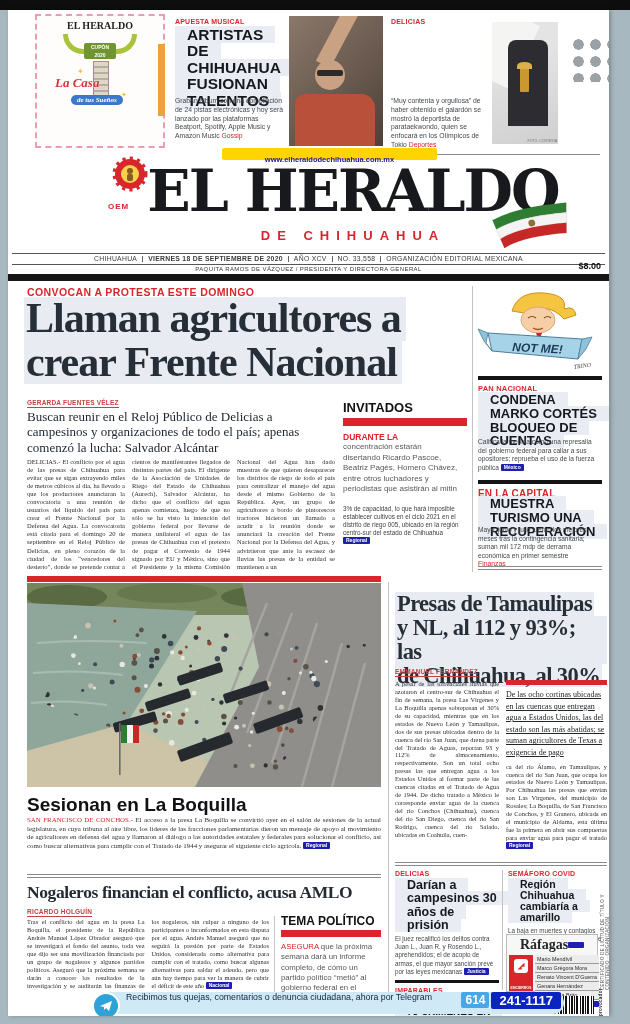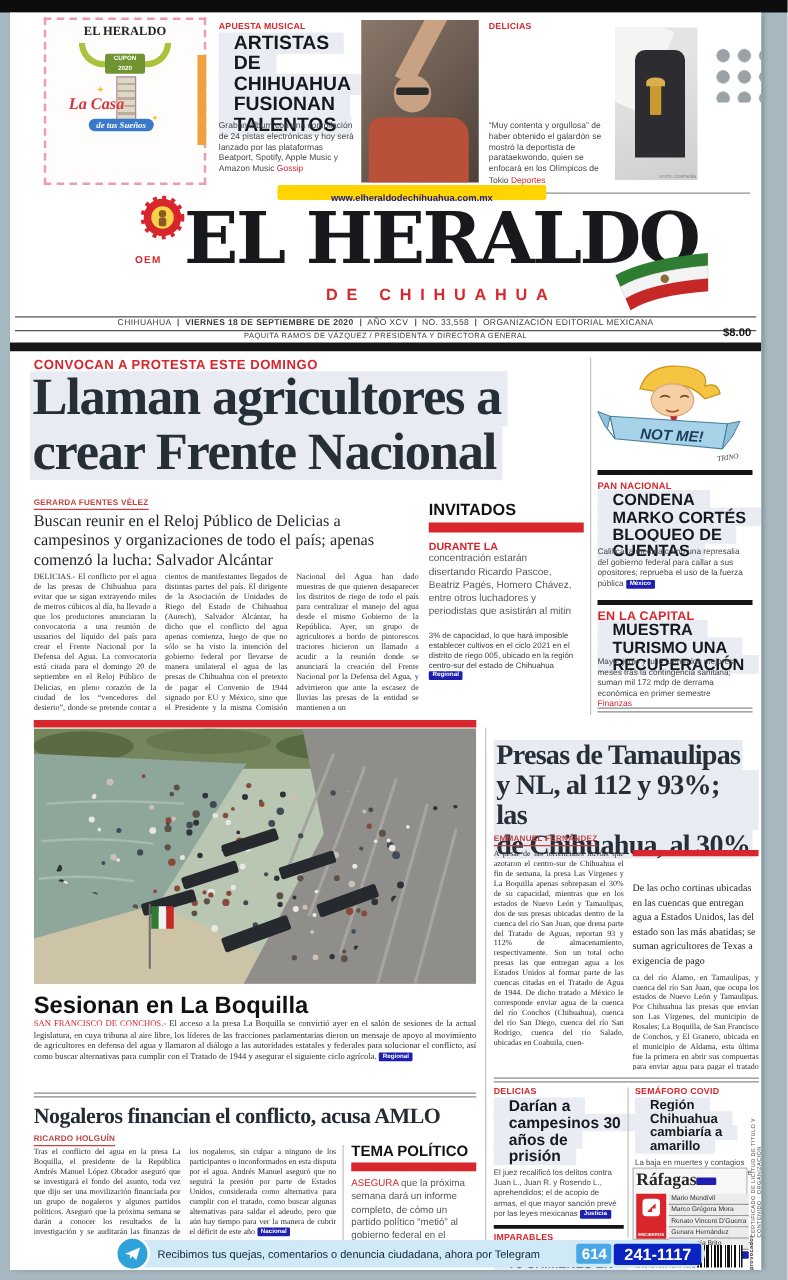--- a/index.html
+++ b/index.html
@@ -389,21 +389,21 @@
   <div class="abs vline" style="left:380px;top:572px;height:430px"></div>
   <div class="abs serif" style="left:387px;top:582px;width:212px;font-weight:700;font-size:22.5px;line-height:1.06;letter-spacing:-.6px;color:#262e38">
     <span class="hl" style="padding:0 2px">Presas de Tamaulipas</span><br>
     <span class="hl" style="padding:0 2px">y NL, al 112 y 93%; las</span><br>
     <span class="hl" style="padding:0 2px">de Chihuahua, al 30%</span>
   </div>
   <div class="abs byline" style="left:387px;top:658px">EMMANUEL FERNÁNDEZ</div>
   <div class="abs body-news" style="left:387px;top:670px;width:104px;height:176px;font-size:6.4px;overflow:hidden">A pesar de las torrenciales lluvias que azotaron el centro-sur de Chihuahua el fin de semana, la presa Las Vírgenes y La Boquilla apenas sobrepasan el 30% de su capacidad, mientras que en los estados de Nuevo León y Tamaulipas, dos de sus presas ubicadas dentro de la cuenca del río San Juan, que drena parte del Tratado de Aguas, reportan 93 y 112% de almacenamiento, respectivamente. Son un total ocho presas las que entregan agua a los Estados Unidos al formar parte de las cuencas citadas en el Tratado de Agua de 1944. De dicho tratado a México le corresponde enviar agua de la cuenca del río Conchos (Chihuahua), cuenca del río San Diego, cuenca del río San Rodrigo, cuenca del río Salado, ubicadas en Coahuila, cuen-</div>
   <div class="abs" style="left:498px;top:670px;width:101px;height:176px;overflow:hidden">
     <div class="rbar" style="height:5px"></div>
-    <div class="serif" style="margin-top:20px;font-size:8px;line-height:1.45;color:#23262a;">De las ocho cortinas ubicadas en las cuencas que entregan agua a Estados Unidos, las del estado son las más abatidas; se suman agricultores de Texas a exigencia de pago</div>
+    <div class="serif" style="margin-top:4px;font-size:8px;line-height:1.45;color:#23262a;text-decoration:underline">De las ocho cortinas ubicadas en las cuencas que entregan agua a Estados Unidos, las del estado son las más abatidas; se suman agricultores de Texas a exigencia de pago</div>
     <div class="body-news" style="margin-top:4px;font-size:6.4px"><span>ca del río Álamo, en Tamaulipas, y cuenca del río San Juan, que ocupa los estados de Nuevo León y Tamaulipas. Por Chihuahua las presas que envían son Las Vírgenes, del municipio de Rosales; La Boquilla, de San Francisco de Conchos, y El Granero, ubicada en el municipio de Aldama, esta última fue la primera en abrir sus compuertas para enviar agua para pagar el tratado </span><span class="chip">Regional</span></div>
   </div>
   <div class="abs drule" style="left:387px;top:852px;width:212px"></div>
 
   <div class="abs" style="left:387px;top:860px;width:104px">
     <div class="kick">DELICIAS</div>
     <div class="stitle" style="font-size:12.5px;margin-top:2px"><span>Darían a campesinos 30 años de prisión</span></div>
     <div class="body-sm" style="font-size:6.3px;margin-top:3px"><span>El juez recalificó los delitos contra Juan L., Juan R. y Rosendo L., aprehendidos; el de acopio de armas, el que mayor sanción prevé por las leyes mexicanas </span><span class="chip">Justicia</span></div>
     <div class="bbar" style="height:3.5px;margin-top:4px"></div>
     <div class="kick" style="margin-top:4px">IMPARABLES</div>
@@ -413,21 +413,21 @@
 
   <div class="abs vline" style="left:494px;top:860px;height:120px"></div>
 
   <div class="abs" style="left:500px;top:860px;width:99px">
     <div class="kick">SEMÁFORO COVID</div>
     <div class="stitle" style="font-size:10.5px;margin-top:2px"><span>Región Chihuahua cambiaría a amarillo</span></div>
     <div class="body-sm" style="font-size:6.3px;margin-top:3px"><span>La baja en muertes y contagios podría cambiar a la reapertura de más actividades económicas </span><span class="chip">Local</span></div>
   </div>
 
   <div class="abs" style="left:498px;top:924px;width:92px;height:58px;border:1px solid #bbb;background:#f7f7f5;padding:2px">
-    <div style="display:flex;align-items:center;justify-content:flex-start">
+    <div style="display:flex;align-items:center;justify-content:center">
       <span class="serif" style="font-weight:700;font-size:14px;color:#23262a">Ráfagas</span>
       <span class="chip" style="width:16px;height:6px"></span>
     </div>
     <div style="display:flex;margin-top:2px">
       <div style="width:24px;height:36px;background:#d8262c;position:relative;flex:none">
         <div style="position:absolute;left:5px;top:4px;width:14px;height:14px;background:#fff;border-radius:3px">
           <div style="width:7px;height:7px;margin:3.5px;background:#d8262c;clip-path:polygon(0 100%,100% 0,100% 60%,60% 60%,60% 100%)"></div>
         </div>
         <div style="position:absolute;left:0;bottom:1px;width:100%;text-align:center;font-size:3.5px;color:#fff;font-weight:700">ENCIERROS</div>
       </div>
@@ -440,21 +440,21 @@
         <div class="chip" style="width:40px;height:6px;margin-top:1px;float:right"></div>
       </div>
     </div>
   </div>
 
   <div class="abs vert" style="left:592px;top:880px;height:100px">CERTIFICADO DE LICITUD DE TÍTULO Y CONTENIDO · ORGANIZACIÓN EDITORIAL MEXICANA</div>
 
   <div class="abs barcode" style="left:500px;top:986px;width:86px;height:18px"></div>
   <div class="abs vert" style="left:590px;top:978px;height:28px;font-weight:700;color:#333">provocador</div>
 
-  <div class="abs" style="left:86px;top:982px;width:470px;height:22px;background:#cfe9f7;border-radius:12px;display:flex;align-items:center;z-index:5">
+  <div class="abs" style="left:86px;top:982px;width:470px;height:22px;background:#cfe9f7;border-radius:12px;display:flex;align-items:flex-start;z-index:5">
     <div style="width:28px;height:28px;border-radius:50%;background:#2fa3d9;border:2px solid #fff;margin-left:-2px;flex:none;display:flex;align-items:center;justify-content:center">
       <svg width="14" height="14" viewBox="0 0 14 14">
           <polygon points="1,7 13,2 10,12 7,9 5,11 5,8" fill="#fff"></polygon>
         </svg>
     </div>
     <span style="font-size:8.8px;color:#13233f;margin-left:6px;flex:1">Recibimos tus quejas, comentarios o denuncia ciudadana, ahora por Telegram</span>
     <span style="background:#49a7e8;color:#fff;font-weight:700;font-size:12px;padding:1px 4px;border-radius:2px">614</span>
     <span style="background:#0b23c0;color:#fff;font-weight:700;font-size:13px;padding:1px 8px;margin:0 3px 0 2px;border-radius:2px">241-1117</span>
   </div>
 

